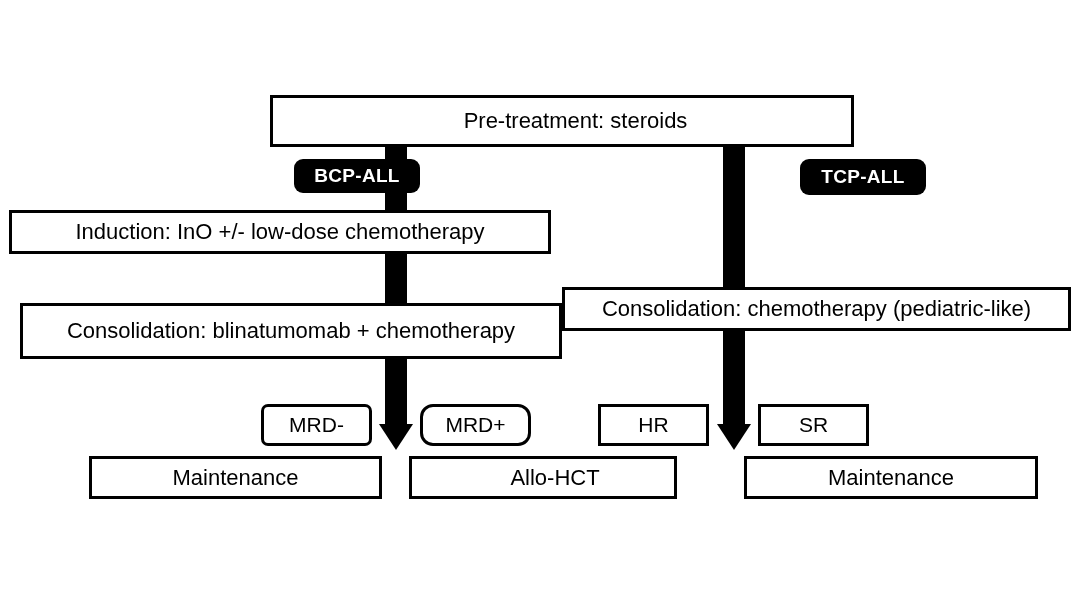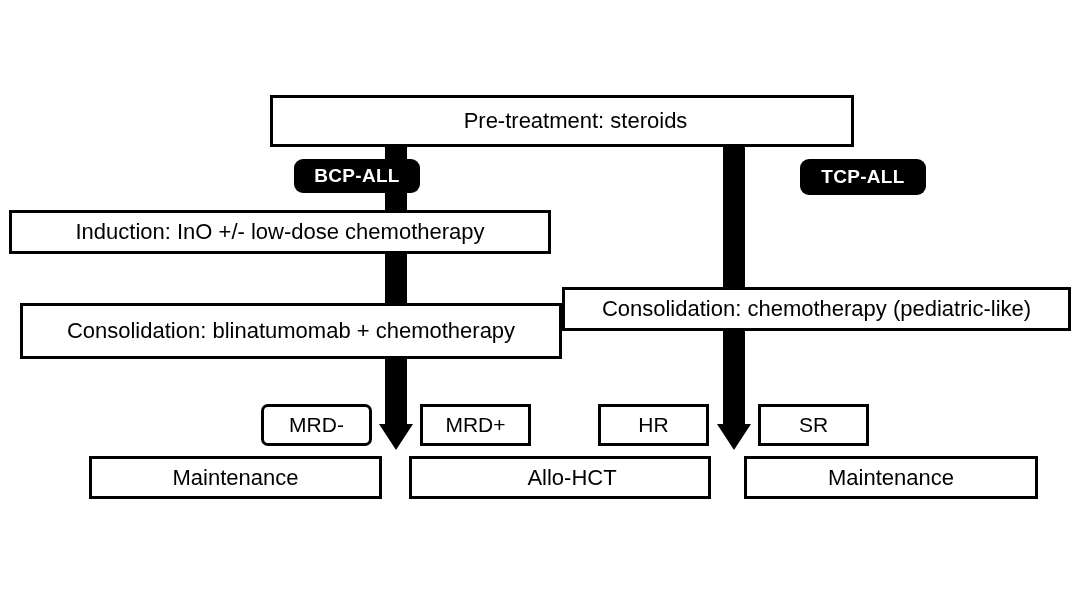--- a/index.html
+++ b/index.html
@@ -101,25 +101,25 @@
 
   <div class="box box-lg" style="left:9px; top:210px; width:542px; height:44px;">Induction: InO +/- low-dose chemotherapy</div>
 
 
   <div class="box box-lg" style="left:20px; top:287px; width:542px; height:56px;margin-top:16px;">Consolidation: blinatumomab + chemotherapy</div>
 
   <div class="box box-lg" style="left:562px; top:287px; width:509px; height:44px;">Consolidation: chemotherapy (pediatric-like)</div>
 
   <div class="box box-sm" style="left:261px; top:404px; width:111px; height:42px;border-radius:7px;">MRD-</div>
 
-  <div class="box box-sm" style="left:420px; top:404px; width:111px; height:42px;">MRD+</div>
+  <div class="box box-sm" style="left:420px; top:404px; width:111px; height:42px;border-radius:13px;">MRD+</div>
 
   <div class="box box-sm" style="left:598px; top:404px; width:111px; height:42px;">HR</div>
 
   <div class="box box-sm" style="left:758px; top:404px; width:111px; height:42px;">SR</div>
 
   <div class="box box-lg" style="left:89px; top:456px; width:293px; height:43px;">Maintenance</div>
 
-  <div class="box box-lg" style="left:409px; top:456px; width:302px; height:43px;padding-left:24px;">Allo-HCT</div>
+  <div class="box box-lg" style="left:409px; top:456px; width:268px; height:43px;padding-left:24px;">Allo-HCT</div>
 
   <div class="box box-lg" style="left:744px; top:456px; width:294px; height:43px;">Maintenance</div>
 
 </div>
 
 </body></html>

